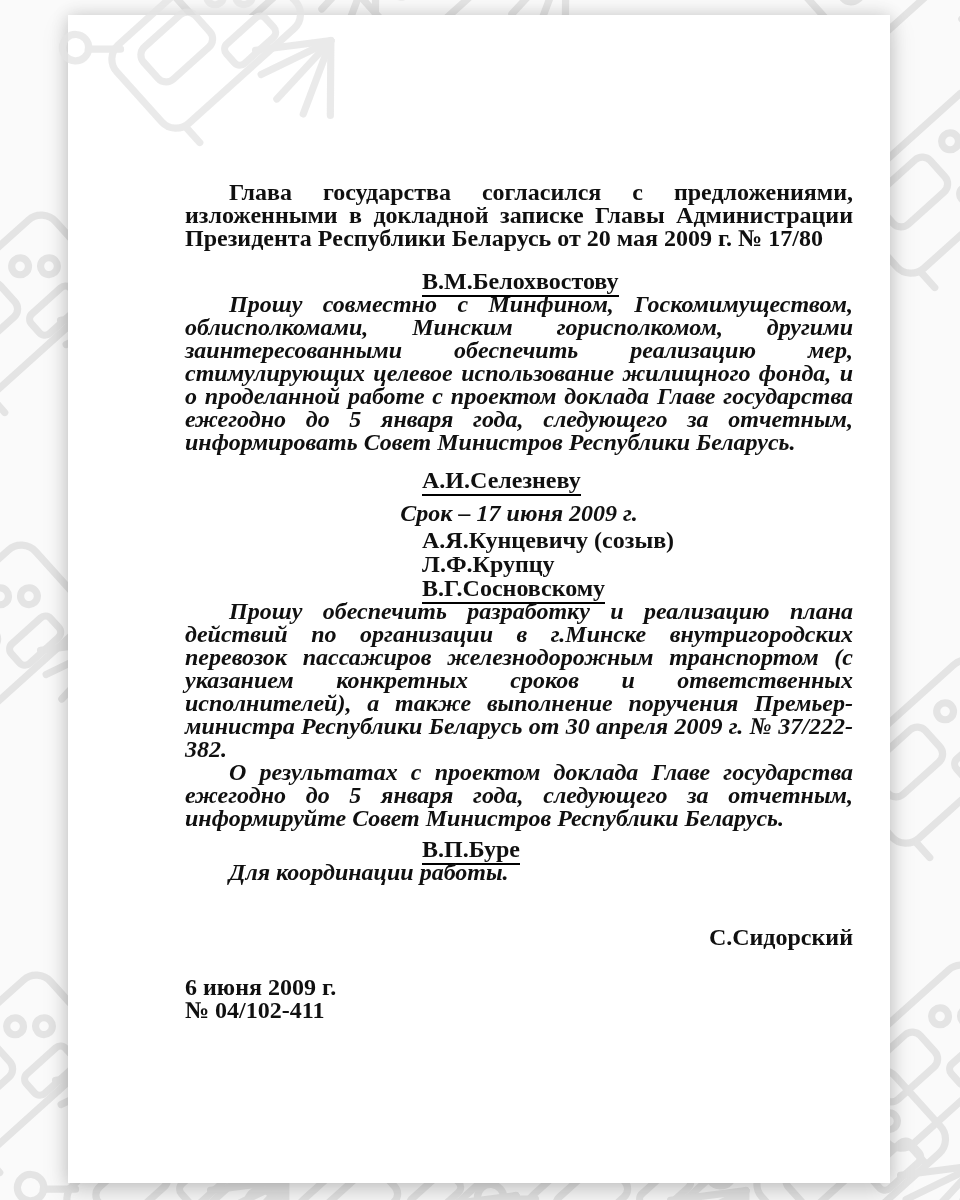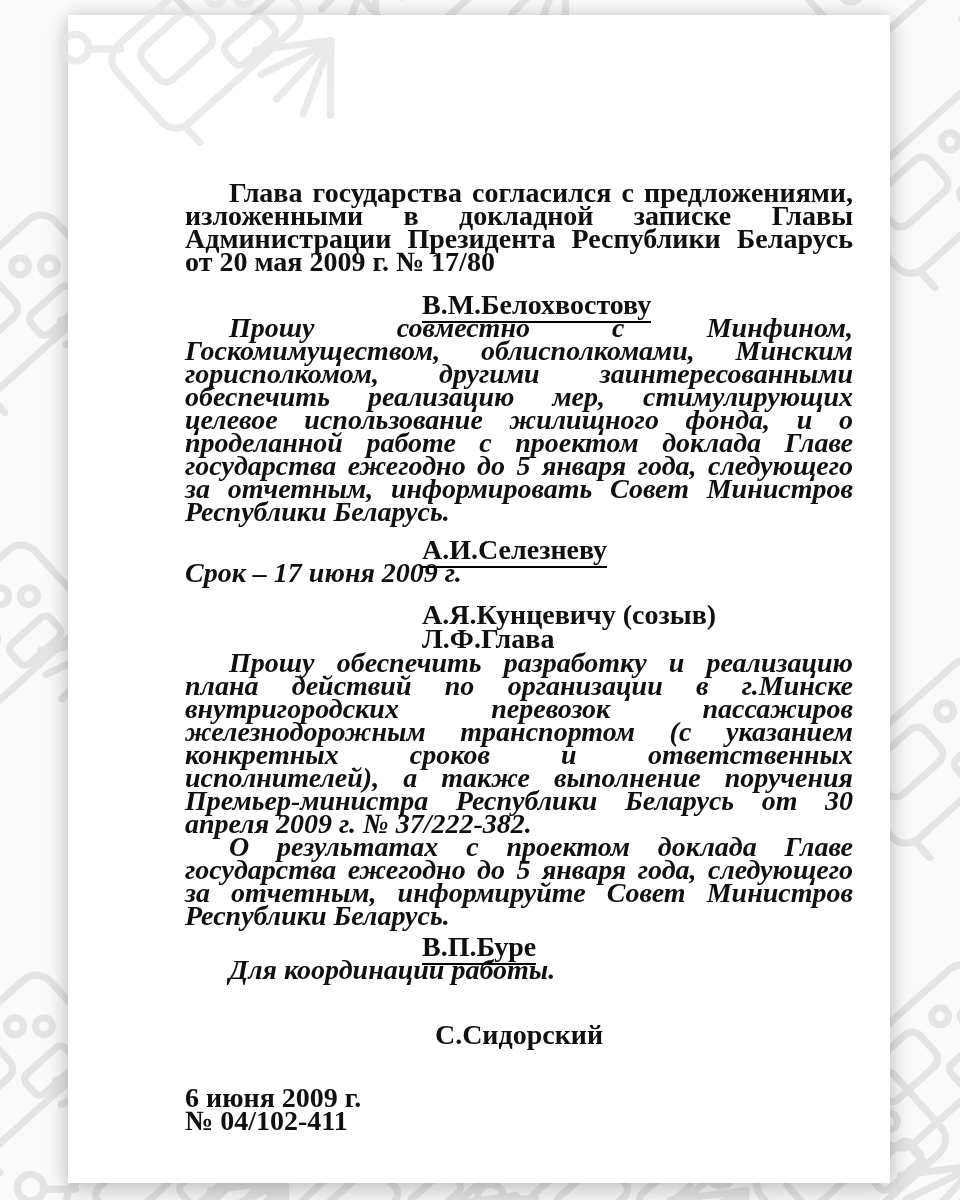--- a/index.html
+++ b/index.html
@@ -12,38 +12,38 @@
   .bg-layer{z-index:0;}
   .over-layer{z-index:2;}
   .page{
     position:absolute;left:68px;top:15px;width:822px;height:1168px;
     background:#ffffff;z-index:1;
     box-shadow:0 0 16px rgba(0,0,0,.16), 0 10px 26px rgba(0,0,0,.14);
   }
   .content{
     position:absolute;z-index:3;left:185px;top:15px;width:668px;
     padding-top:166px;
-    font-size:28px;line-height:23px;font-weight:bold;color:#101010;
+    font-size:24px;line-height:23px;font-weight:bold;color:#101010;
   }
   .content p{margin:0;text-align:justify;text-indent:44px;}
   .it{font-style:italic;}
   .addr{margin-left:237px;white-space:nowrap;}
   .u{border-bottom:2px solid #000;padding-bottom:1px;}
   .a1{margin-top:20px;}
   .p2{margin-top:18px;}
   .a2{margin-top:15px;}
   .p3{margin-top:20px;}
-  .deadline{margin-top:0;text-align:left;}
-  .names{margin-top:19px;line-height:24px;}
+  .deadline{margin-top:10px;text-align:center;}
+  .names{margin-top:3px;line-height:24px;}
   .p4{margin-top:14px;}
   .p5{margin-top:0;}
   .a3{margin-top:8px;}
   .p6{margin-top:21px;font-style:italic;}
-  .sig{margin-top:42px;text-align:center;}
-  .dates{margin-top:40px;}
+  .sig{margin-top:42px;text-align:right;}
+  .dates{margin-top:27px;}
 </style>
 </head>
 <body>
 
 <svg class="layer bg-layer" width="960" height="1200" viewBox="0 0 960 1200" aria-hidden="true">
   <defs>
     <g id="fxico" fill="none" stroke="#e4e4e4" stroke-width="6" stroke-linecap="round" stroke-linejoin="round">
       <circle cx="6" cy="14" r="11"></circle>
       <path d="M13 22 L33 40"></path>
       <rect x="18" y="36" width="150" height="88" rx="16"></rect>
@@ -88,21 +88,22 @@
 
   <p class="it p2">Прошу совместно с Минфином, Госкомимуществом, облисполкомами, Минским горисполкомом, другими заинтересованными обеспечить реализацию мер, стимулирующих целевое использование жилищного фонда, и о проделанной работе с проектом доклада Главе государства ежегодно до 5 января года, следующего за отчетным, информировать Совет Министров Республики Беларусь.</p>
 
   <div class="addr a2"><span class="u">А.И.Селезневу</span></div>
 
 
   <div class="it deadline">Срок – 17 июня 2009 г.</div>
 
   <div class="addr names">
     <div>А.Я.Кунцевичу (созыв)</div>
-    <div>Л.Ф.Глава</div>
+    <div>Л.Ф.Крупцу</div>
+    <div><span class="u">В.Г.Сосновскому</span></div>
   </div>
 
   <p class="it p4">Прошу обеспечить разработку и реализацию плана действий по организации в г.Минске внутригородских перевозок пассажиров железнодорожным транспортом (с указанием конкретных сроков и ответственных исполнителей), а также выполнение поручения Премьер-министра Республики Беларусь от 30 апреля 2009 г. № 37/222-382.</p>
   <p class="it p5">О результатах с проектом доклада Главе государства ежегодно до 5 января года, следующего за отчетным, информируйте Совет Министров Республики Беларусь.</p>
 
   <div class="addr a3"><span class="u">В.П.Буре</span></div>
 
   <p class="it p6">Для координации работы.</p>
 
   <div class="sig">С.Сидорский</div>

